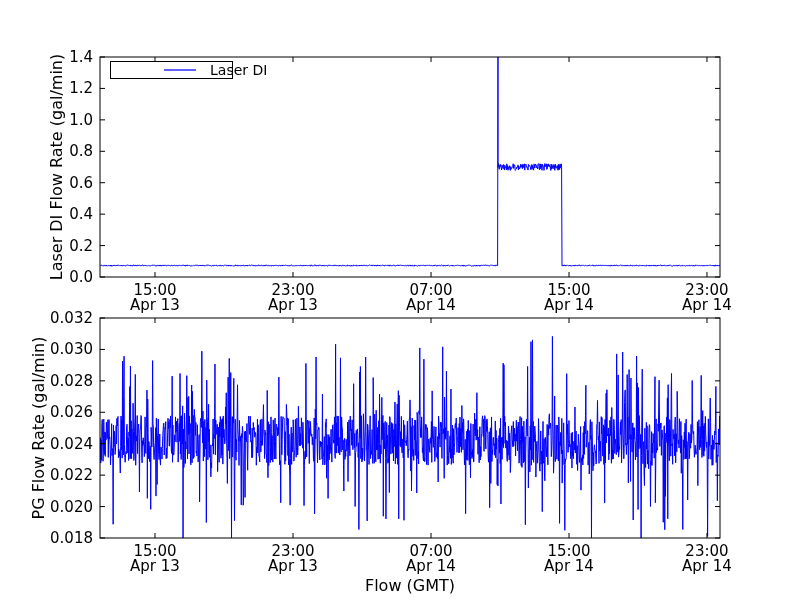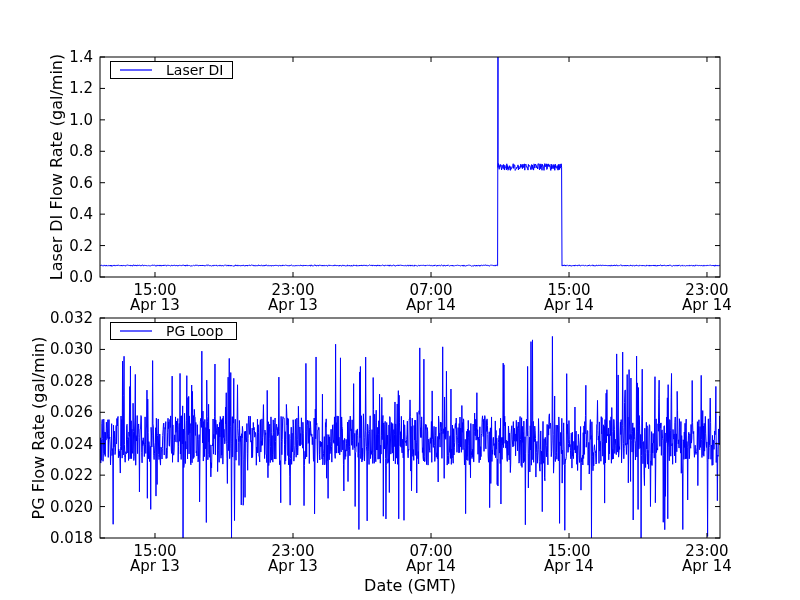--- a/index.html
+++ b/index.html
@@ -21,21 +21,21 @@
   #ylab1{left:38px;top:428px;}
   .xlab{
     position:absolute;left:100px;top:576px;width:620px;text-align:center;
     font-size:16px;
   }
   .legend{
     position:absolute;height:18px;border:1px solid #000;background:#fff;
     display:flex;align-items:center;font-size:14px;white-space:nowrap;
     padding:0;box-sizing:border-box;
   }
-  #legend0{left:110px;top:61px;width:123px;}
+  #legend0{left:110px;top:61px;width:123px;padding-left:44px;}
   #legend1{left:110px;top:322px;width:127px;}
   .lsw{
     display:inline-block;width:32px;height:0;border-top:2px solid #0000ff;
     margin-left:9px;opacity:0.62;flex:0 0 auto;
   }
   .ltx{margin-left:14px;}
 </style>
 </head>
 <body>
 
@@ -141,24 +141,20 @@
       <line x1="706.98" y1="318" x2="706.98" y2="323" stroke="#000" stroke-width="1"></line>
       <text x="706.98" y="556" text-anchor="middle" font-size="15px" fill="#000">23:00</text>
       <text x="706.98" y="571" text-anchor="middle" font-size="15px" fill="#000">Apr 14</text>
     </svg>
 
 
   <div class="ylab" id="ylab0">Laser DI Flow Rate (gal/min)</div>
 
   <div class="ylab" id="ylab1">PG Flow Rate (gal/min)</div>
 
-  <div class="xlab">Date (GMT)</div>
+  <div class="xlab">Flow (GMT)</div>
 
   <div class="legend" id="legend0">
     <span class="lsw" id="lsw0" style="border-top-color: rgb(0, 0, 255);"></span>
     <span class="ltx">Laser DI</span>
   </div>
 
-  <div class="legend" id="legend1">
-    <span class="lsw" id="lsw1" style="border-top-color: rgb(0, 0, 255);"></span>
-    <span class="ltx">PG Loop</span>
-  </div>
 </div>
 
 </body></html>

